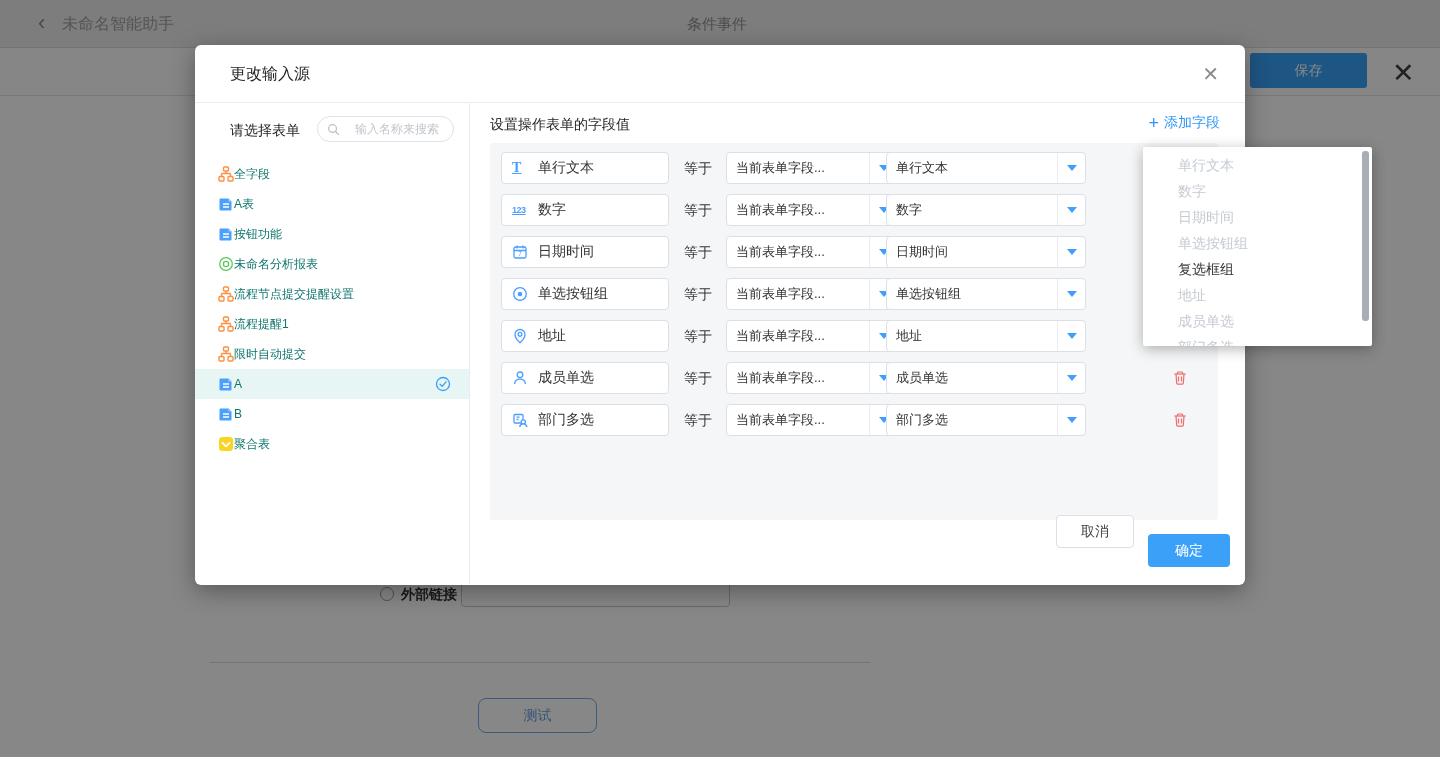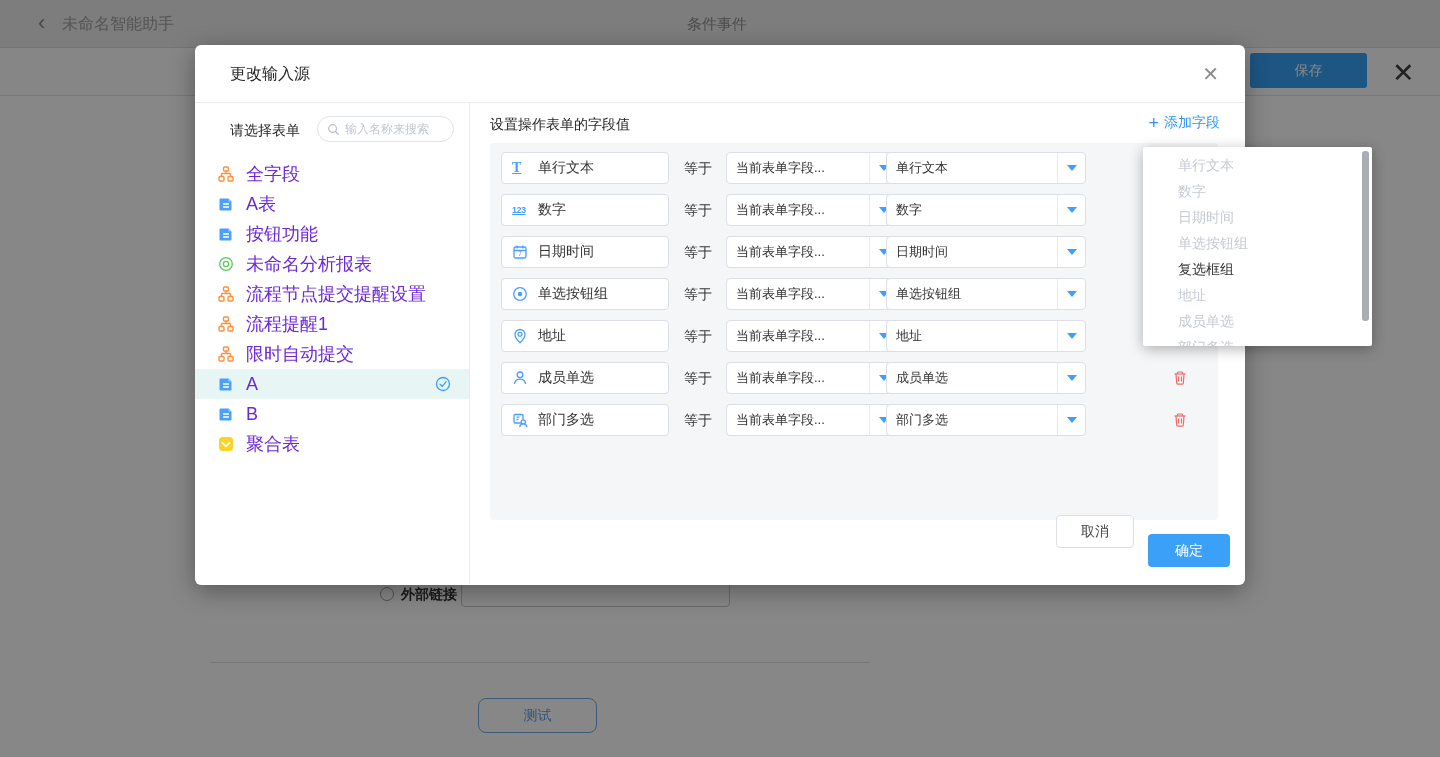--- a/index.html
+++ b/index.html
@@ -29,26 +29,26 @@
   .modal-header { position:relative; height:58px; border-bottom:1px solid #ececec; }
   .modal-title { position:absolute; left:35px; top:0; line-height:58px; font-size:16px; color:#262626; }
   .modal-close { position:absolute; right:26px; top:18px; font-size:20px; color:#8c8c8c; cursor:pointer; line-height:22px; }
   .modal-body { position:relative; display:flex; height:481px; }
 
   
   .side { position:relative; width:275px; border-right:1px solid #ececec; }
   .side-label { position:absolute; left:35px; top:19px; font-size:14px; color:#262626; }
   .search-pill { position:absolute; left:122px; top:13px; width:137px; height:26px; border:1px solid #e0e3e7; border-radius:13px; background:#fff; display:flex; align-items:center; padding:0 8px 0 9px; }
   .search-pill svg { flex:0 0 auto; }
-  .search-pill input { border:none; outline:none; width:100%; margin-left:5px; font-size:12px; font-family:inherit; color:#666; background:transparent; }
+  .search-pill input { border:none; outline:none; width:100%; margin-left:15px; font-size:12px; font-family:inherit; color:#666; background:transparent; }
   .search-pill input::placeholder { color:#c2c7cd; }
   .side-list { position:absolute; top:56px; left:0; right:0; }
   .side-item { position:relative; height:30px; display:flex; align-items:center; padding-left:23px; cursor:pointer; }
   .side-item .ic { width:16px; height:16px; flex:0 0 16px; display:flex; }
-  .side-item .lbl { margin-left:12px; font-size:18px; color:#6d28d9; white-space:nowrap; }
+  .side-item .lbl { font-size:12px; color:#0f766e; white-space:nowrap; }
   .side-item.selected { background:#e7f6f4; }
   .side-item .chk { position:absolute; right:18px; top:7px; width:16px; height:16px; }
 
   
   .main { position:relative; flex:1; }
   .main-header { position:absolute; left:20px; top:13px; font-size:14px; color:#262626; }
   .add-field { position:absolute; right:25px; top:11px; color:#2f96f7; font-size:14px; cursor:pointer; display:flex; align-items:center; }
   .add-field .plus { font-size:18px; margin-right:5px; line-height:18px; }
   .panel { position:absolute; left:20px; top:40px; width:728px; height:377px; background:#f5f6f7; border-radius:3px; }
   .frow { position:absolute; left:11px; width:706px; height:32px; }

